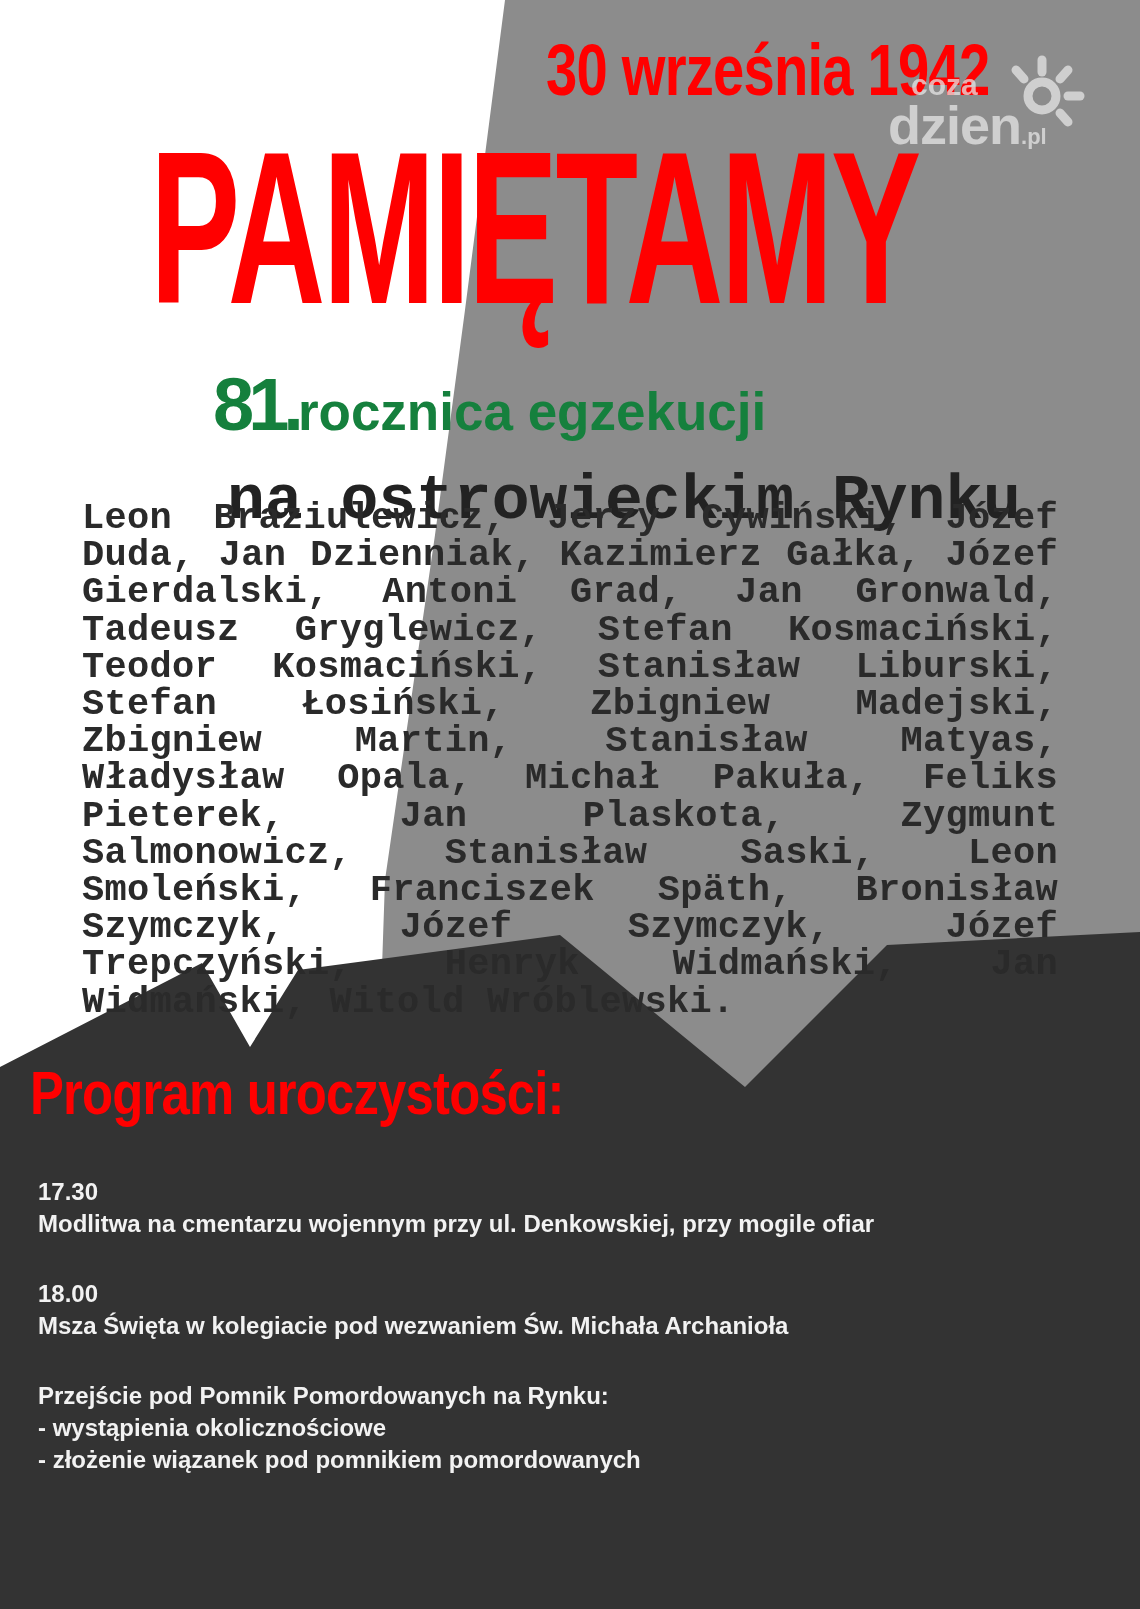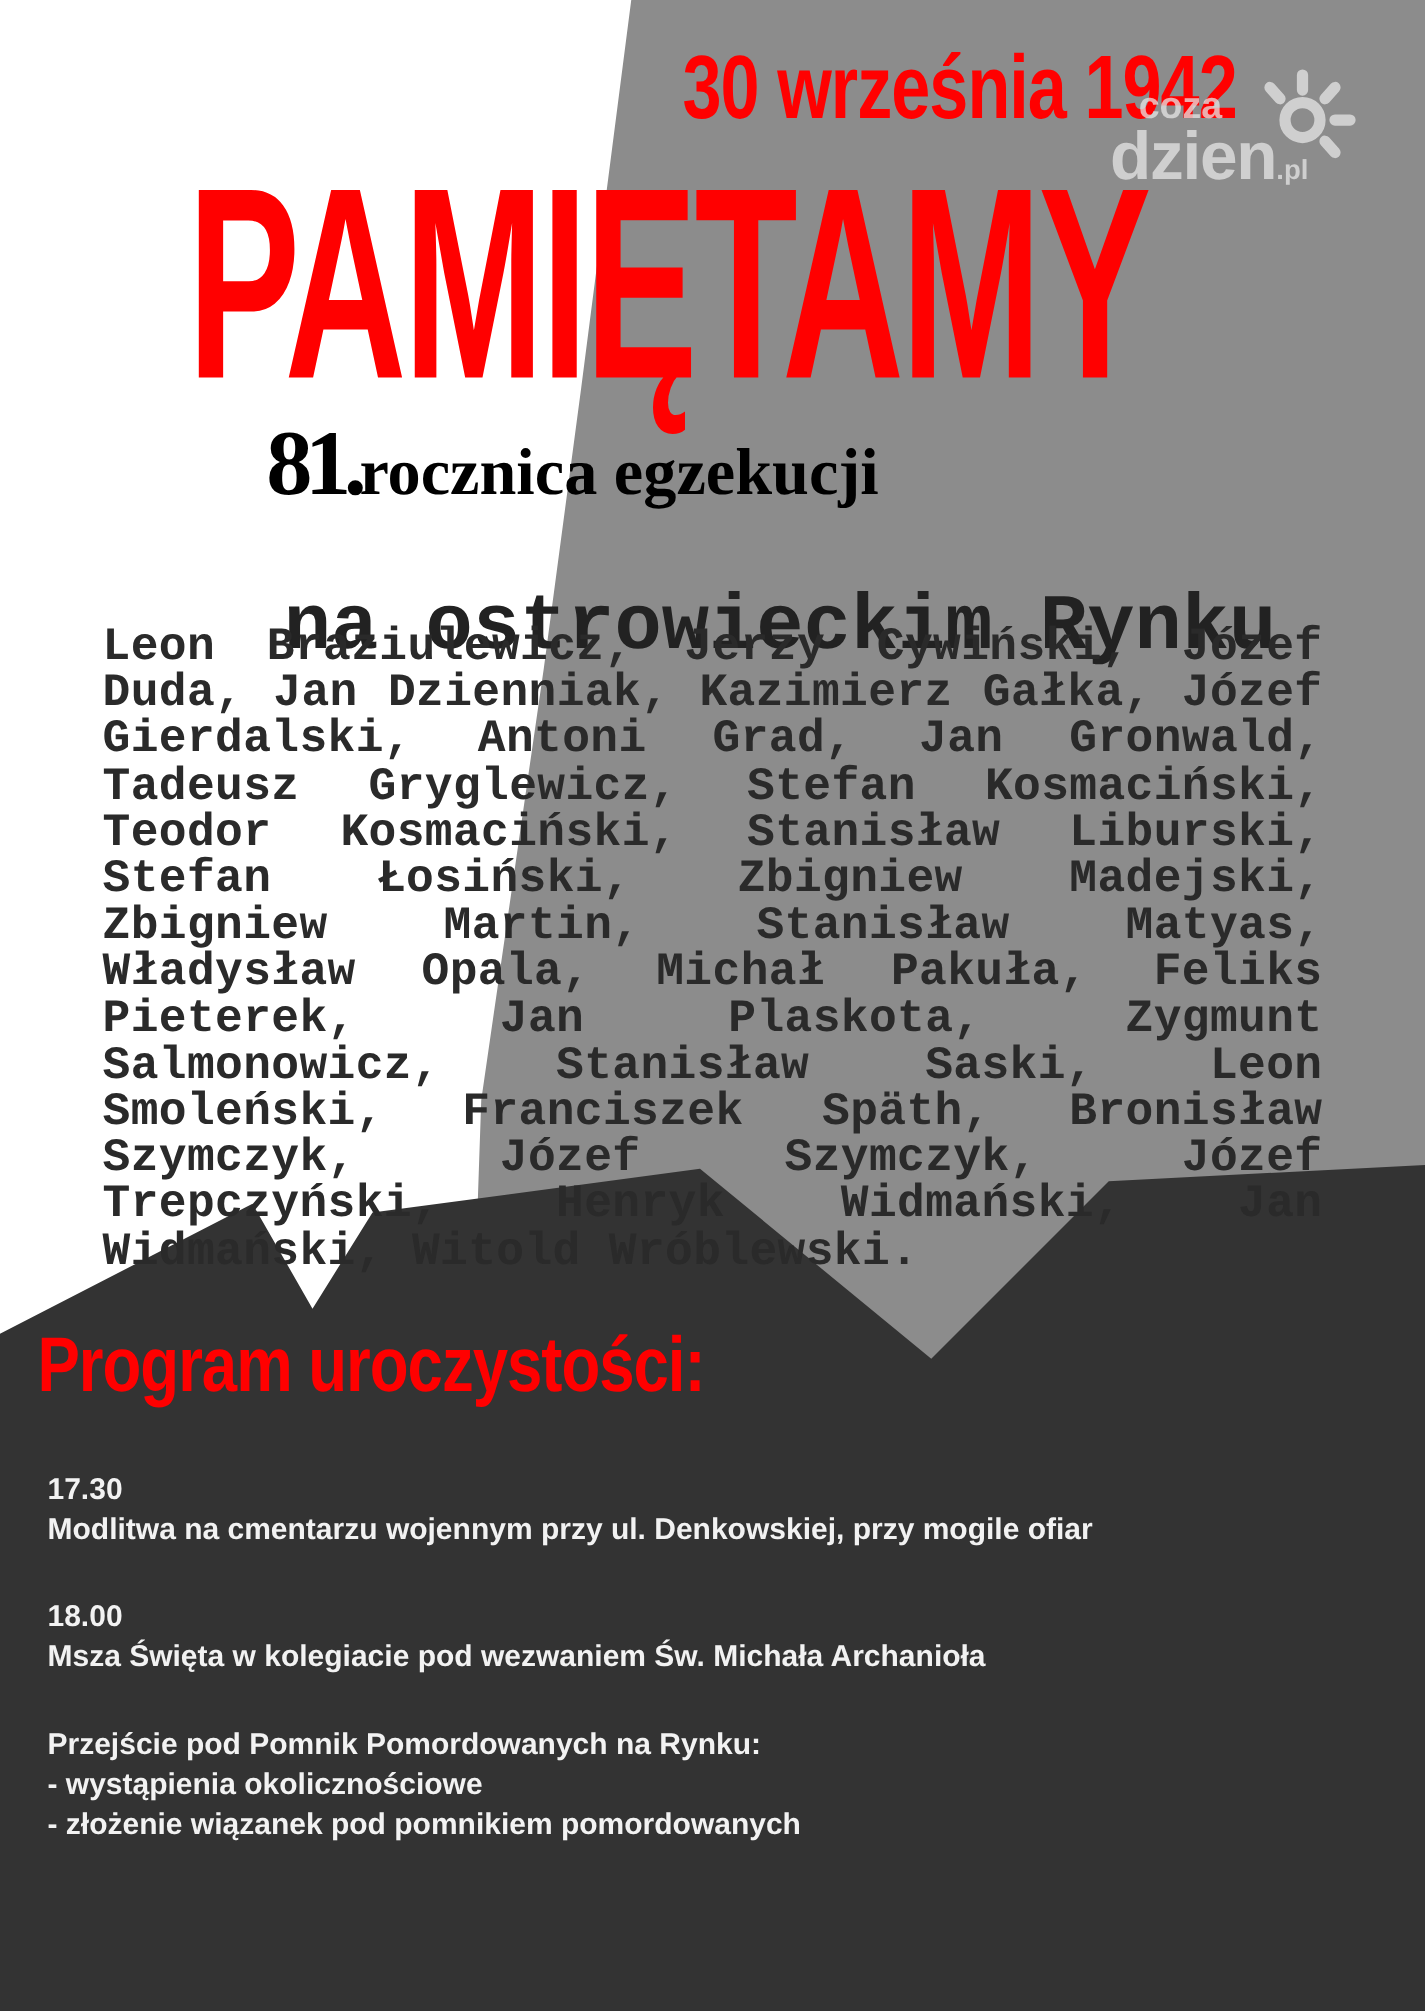--- a/index.html
+++ b/index.html
@@ -14,22 +14,22 @@
       letter-spacing: -1px; white-space: nowrap;
     }
     .title {
       left: 150px; top: 118px;
       font-family: "Liberation Sans", sans-serif; font-weight: bold;
       font-size: 218px; line-height: 220px; color: #ff0000;
       transform: scaleX(0.62); transform-origin: left top;
       letter-spacing: -4px; white-space: nowrap;
     }
     .sub1 {
-      left: 213px; top: 334px; white-space: nowrap;
-      font-family: Liberation Serif, serif; color: #000000;
+      left: 213px; top: 368px; white-space: nowrap;
+      font-family: Liberation Sans, sans-serif; color: #15803d;
     }
     .sub1 .num { font-size: 74px; font-weight: bold; letter-spacing: -6px; line-height: 74px; }
     .sub1 .txt { font-size: 53px; font-weight: bold; line-height: 74px; }
     .sub2 {
       left: 227px; top: 424px; white-space: nowrap;
       font-family: "Liberation Mono", monospace; font-weight: bold;
       font-size: 63px; line-height: 60px; color: #222222; margin-top: 48px;
     }
     .names {
       left: 82px; top: 500px; width: 976px;

